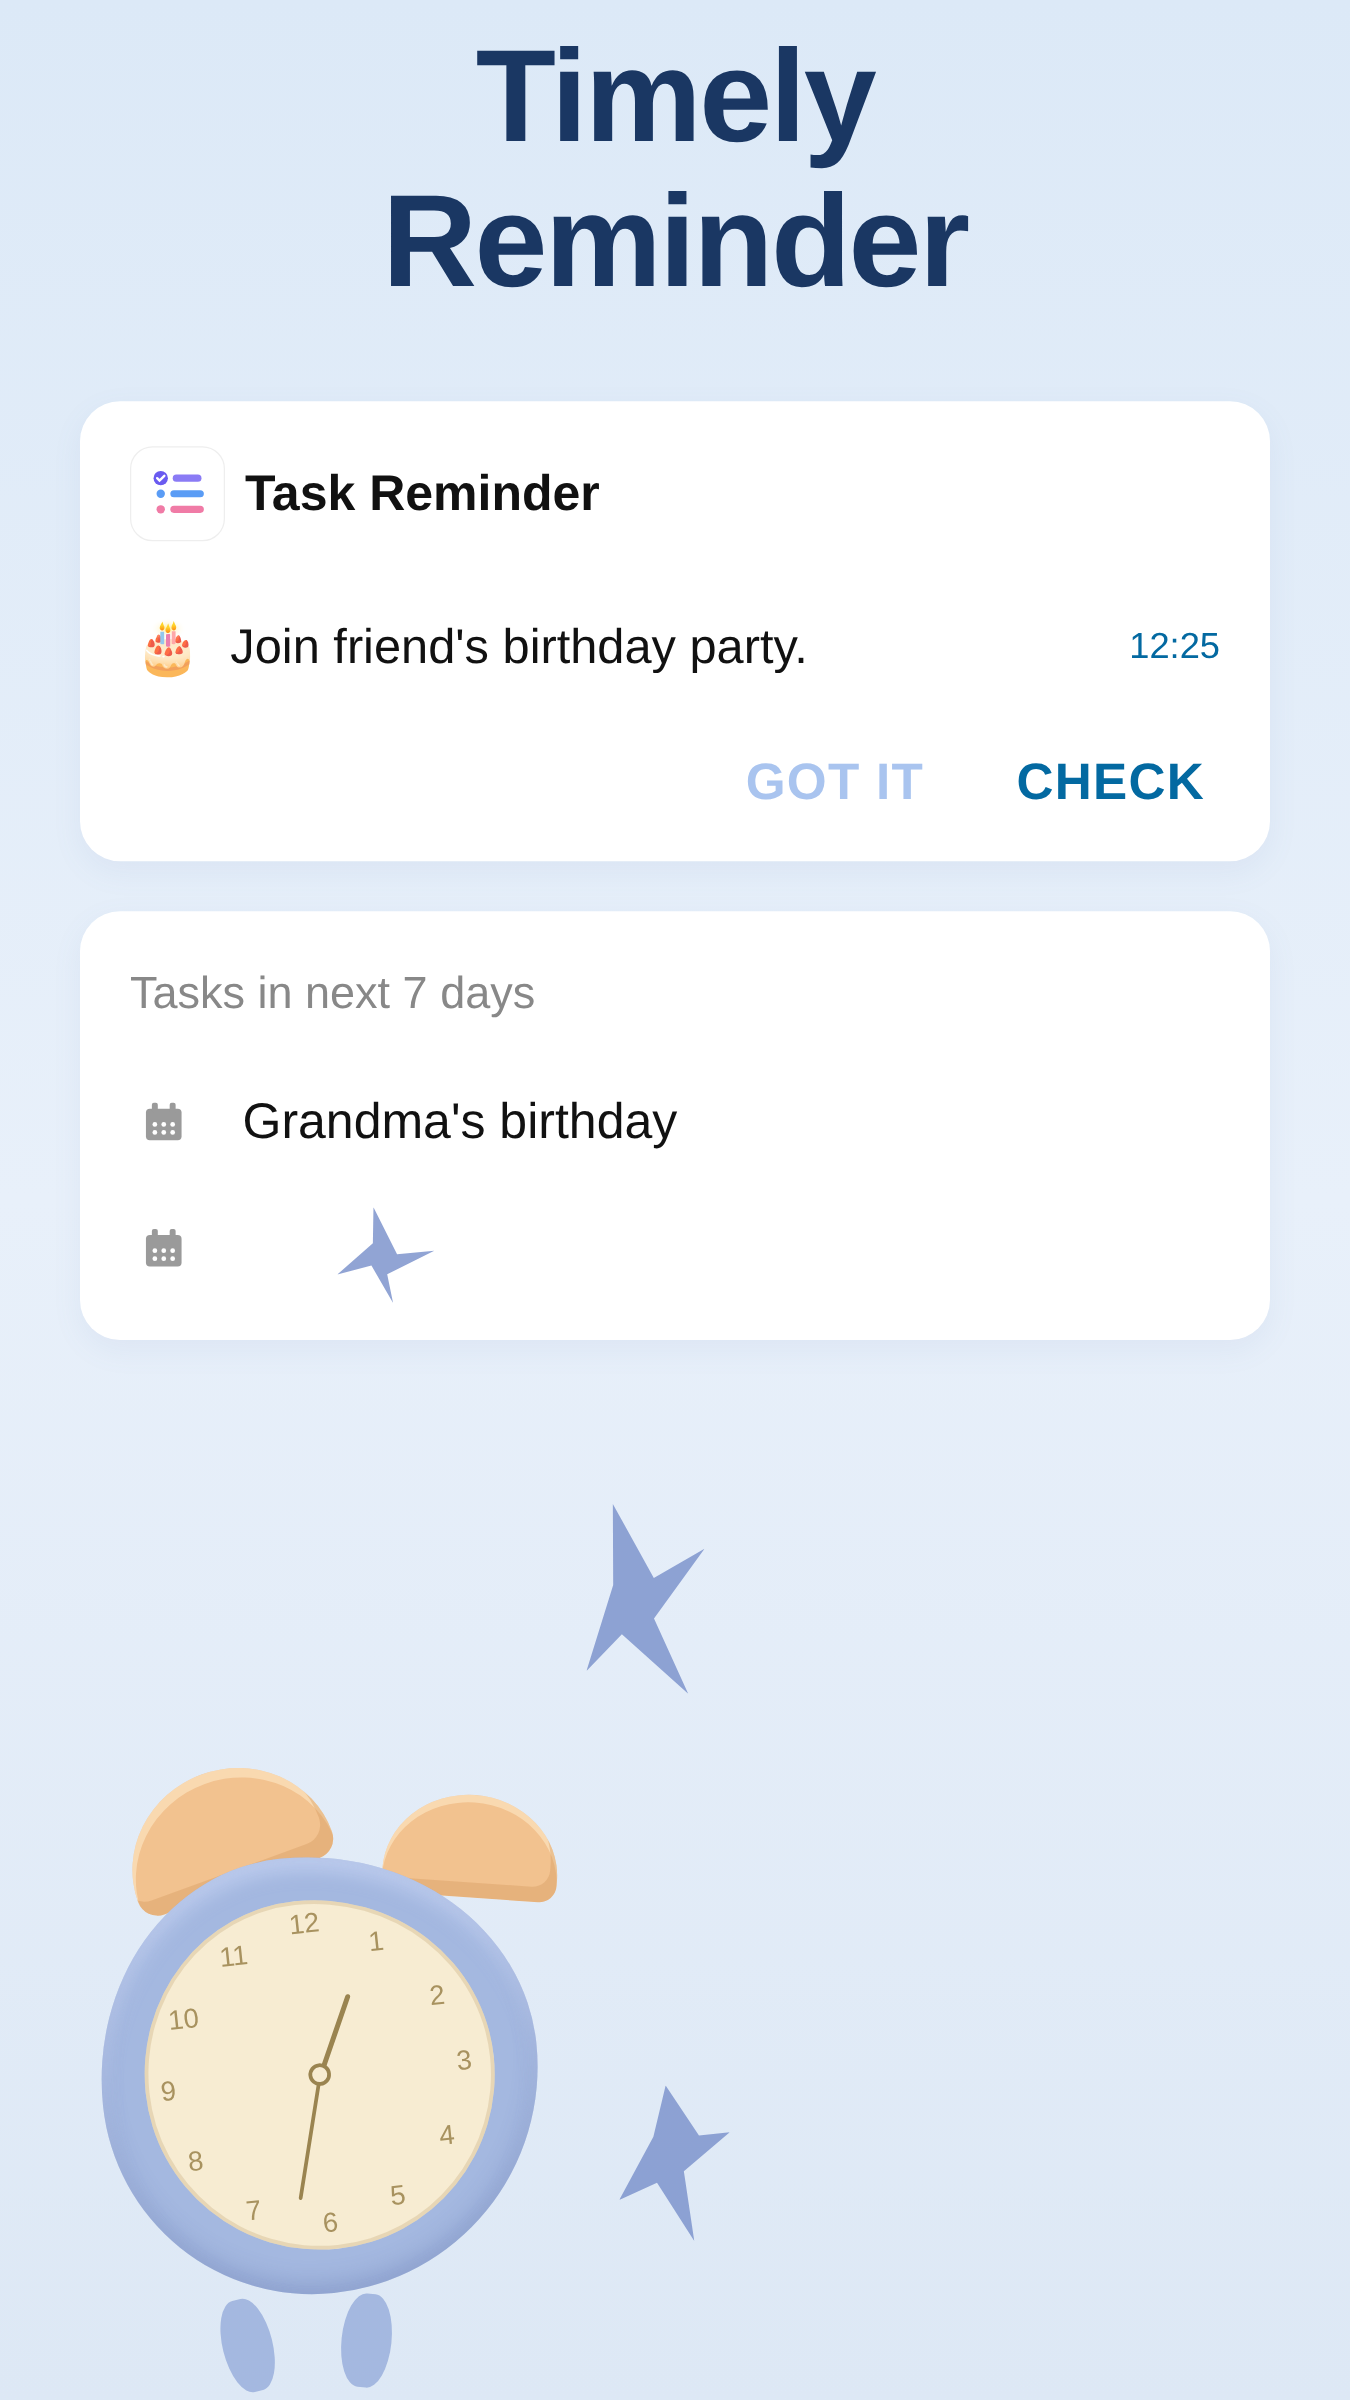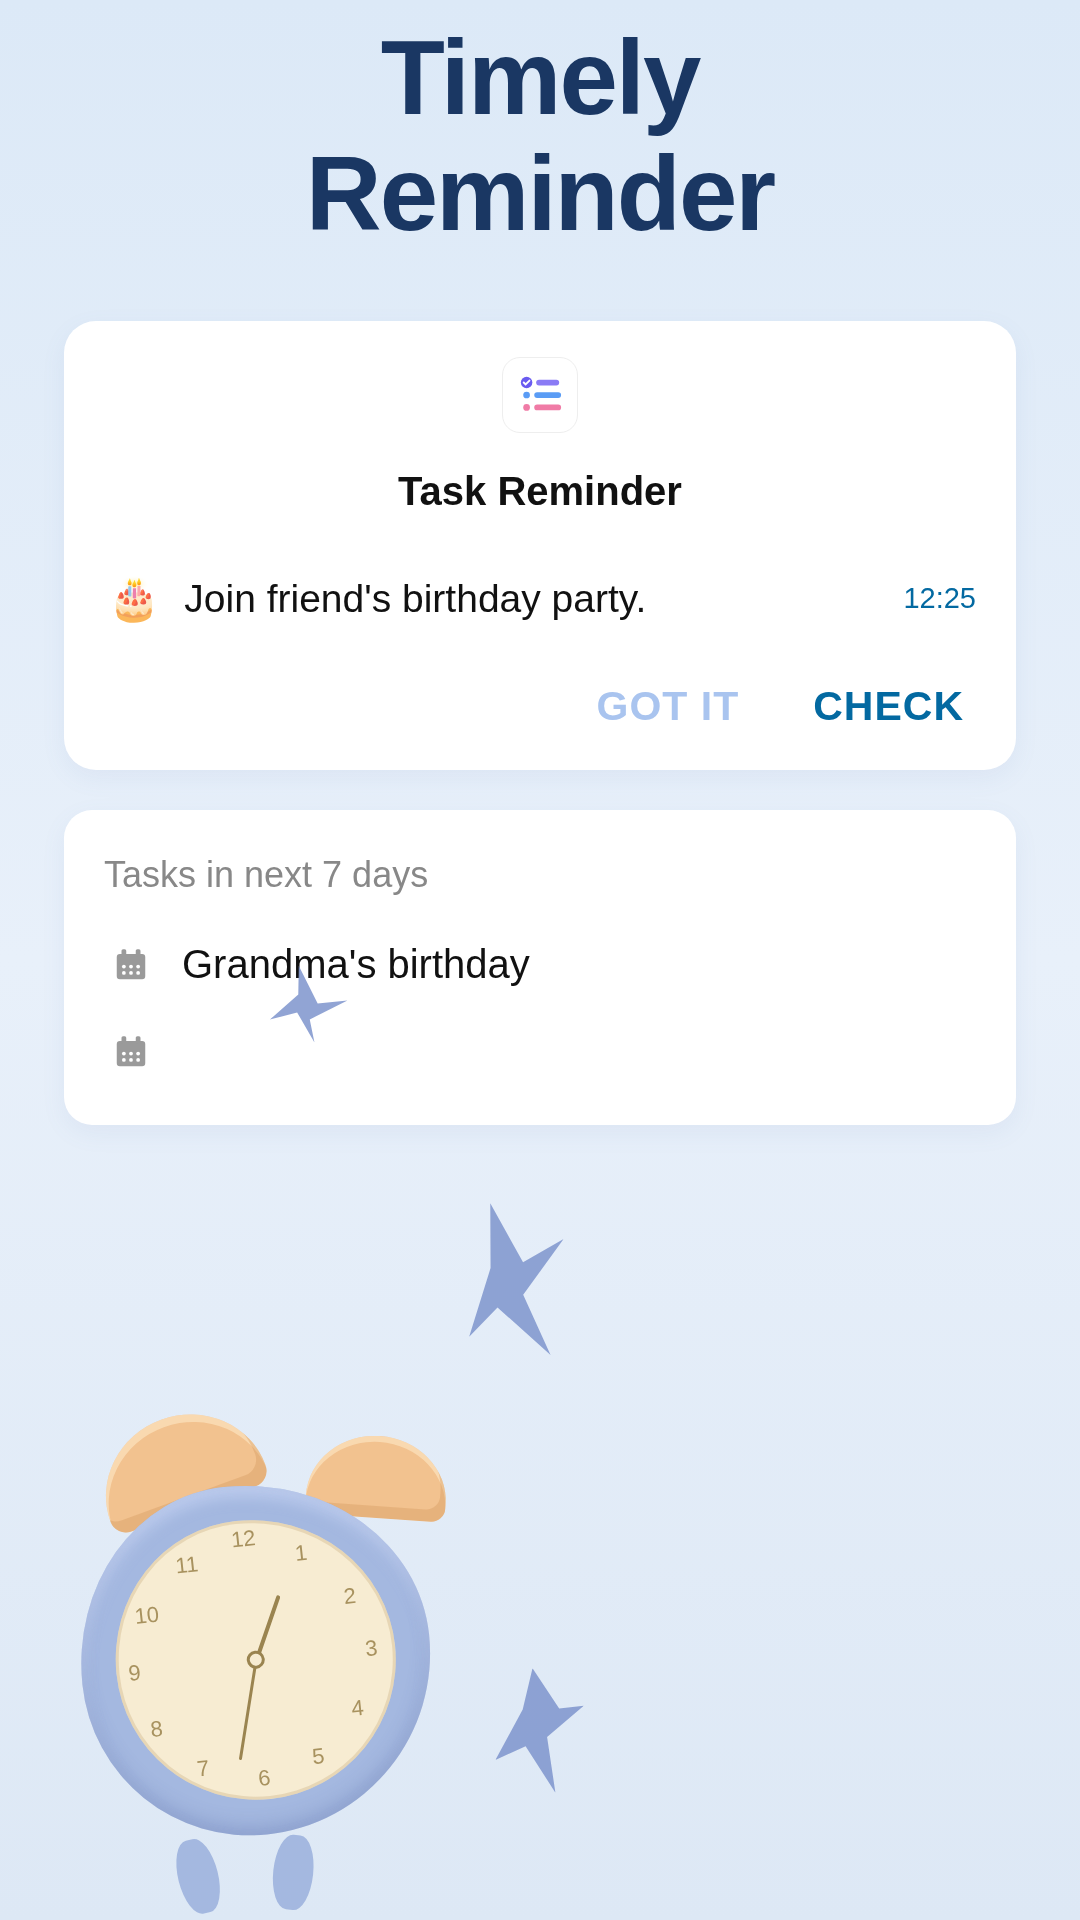--- a/index.html
+++ b/index.html
@@ -30,22 +30,21 @@
       margin: 0 64px;
       box-shadow: 0 8px 24px rgba(100, 130, 180, 0.08);
     }
     .notification-card {
       margin-top: 70px;
       padding: 36px 40px 40px 40px;
     }
     .notif-header {
       display: flex;
       align-items: center;
-      gap: 36px;
-      flex-direction: column;
+      gap: 16px;
     }
     .app-icon {
       width: 76px;
       height: 76px;
       background: #fff;
       border: 1px solid #eee;
       border-radius: 18px;
       display: flex;
       align-items: center;
       justify-content: center;
@@ -96,32 +95,31 @@
     .action-gotit {
       color: #a9c4ef;
     }
     .action-check {
       color: #0369a1;
       margin-left: 48px;
     }
     .tasks-card {
       margin-top: 40px;
       padding: 44px 40px 54px 40px;
-      border-radius: 28px;
     }
     .tasks-title {
       font-size: 36px;
       color: #888;
       font-weight: 400;
     }
     .task-item {
       display: flex;
       align-items: center;
-      gap: 32px;
-      margin-top: 46px;
+      gap: 44px;
+      margin-top: 60px;
       margin-left: 8px;
     }
     .task-item:first-of-type {
       margin-top: 50px;
     }
     .calendar-icon {
       width: 38px;
       height: 38px;
       flex-shrink: 0;
     }

